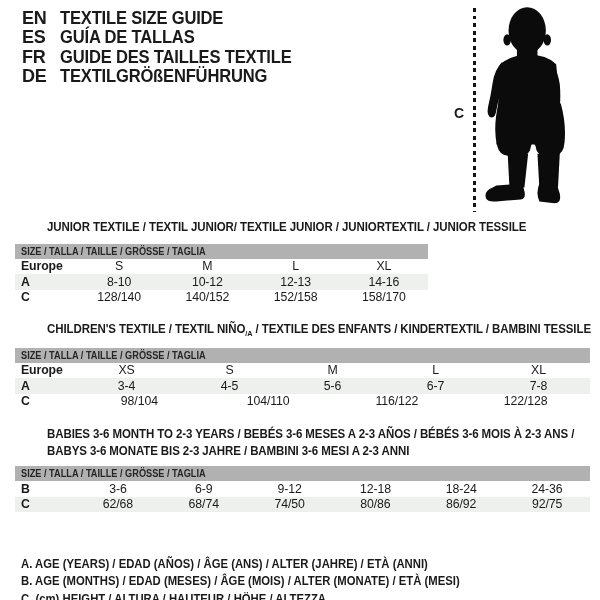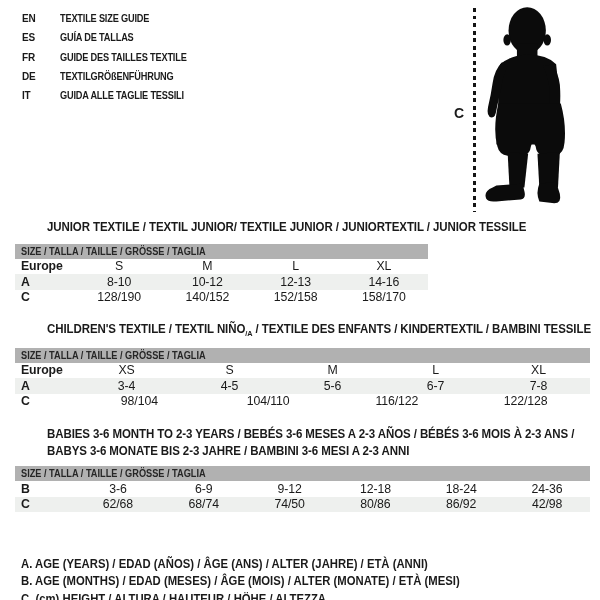--- a/index.html
+++ b/index.html
@@ -8,21 +8,21 @@
     position:relative;
     background:#ffffff;
     font-family:"Liberation Sans", sans-serif;
     color:#1a1a1a;
     overflow:hidden;
   }
   .condensed { display:inline-block; transform:scaleX(0.92); transform-origin:0 50%; white-space:nowrap; }
 
   
   .lang-block { position:absolute; left:22px; top:9px; }
-  .lang-row { display:flex; height:19.3px; align-items:center; font-weight:700; font-size:10px; letter-spacing:-0.2px; }
+  .lang-row { display:flex; height:19.3px; align-items:center; font-weight:700; font-size:18px; letter-spacing:-0.2px; }
   .lang-code { width:38px; flex:0 0 38px; }
 
   
   .figure { position:absolute; left:440px; top:0; width:160px; height:220px; }
   .dash-line {
     position:absolute; left:33px; top:8px; width:2.5px; height:204px;
     background-image:repeating-linear-gradient(to bottom, #141414 0px, #141414 4px, transparent 4px, transparent 7.5px);
   }
   .figure-label { position:absolute; left:14px; top:105px; font-weight:700; font-size:14px; }
   .baby-svg { position:absolute; left:34px; top:6px; width:112px; height:206px; }
@@ -57,24 +57,20 @@
     <span class="lang-code">ES</span>
     <span class="condensed">GUÍA DE TALLAS</span>
   </div>
   <div class="lang-row">
     <span class="lang-code">FR</span>
     <span class="condensed">GUIDE DES TAILLES TEXTILE</span>
   </div>
   <div class="lang-row">
     <span class="lang-code">DE</span>
     <span class="condensed">TEXTILGRÖßENFÜHRUNG</span>
-  </div>
-  <div class="lang-row">
-    <span class="lang-code">IT</span>
-    <span class="condensed">GUIDA ALLE TAGLIE TESSILI</span>
   </div>
 </div>
 
 <div class="figure">
   <div class="dash-line"></div>
   <div class="figure-label">C</div>
   <svg class="baby-svg" viewBox="0 0 120 220" aria-hidden="true">
     <g fill="#0b0b0b">
       <ellipse cx="57" cy="26" rx="20" ry="25"></ellipse>
       <ellipse cx="35.5" cy="36" rx="4" ry="6"></ellipse>
@@ -109,21 +105,21 @@
       </div>
       <div class="trow shaded">
         <div class="tcell label">A</div>
         <div class="tcell">8-10</div>
         <div class="tcell">10-12</div>
         <div class="tcell">12-13</div>
         <div class="tcell">14-16</div>
       </div>
       <div class="trow">
         <div class="tcell label">C</div>
-        <div class="tcell">128/190</div>
+        <div class="tcell">128/140</div>
         <div class="tcell">140/152</div>
         <div class="tcell">152/158</div>
         <div class="tcell">158/170</div>
       </div>
     </div>
 </div>
 
 <div class="section" style="top:321px; width:575px;">
   <div class="sec-heading">
     <span class="condensed">
@@ -178,21 +174,21 @@
         <div class="tcell">18-24</div>
         <div class="tcell">24-36</div>
       </div>
       <div class="trow shaded">
         <div class="tcell label">C</div>
         <div class="tcell">62/68</div>
         <div class="tcell">68/74</div>
         <div class="tcell">74/50</div>
         <div class="tcell">80/86</div>
         <div class="tcell">86/92</div>
-        <div class="tcell">42/98</div>
+        <div class="tcell">92/75</div>
       </div>
     </div>
 </div>
 
 <div class="footnotes">
   <div class="footnote">
       <span class="condensed">A. AGE (YEARS) / EDAD (AÑOS) / ÂGE (ANS) / ALTER (JAHRE) / ETÀ (ANNI)</span>
     </div>
   <div class="footnote">
       <span class="condensed">B. AGE (MONTHS) / EDAD (MESES) / ÂGE (MOIS) / ALTER (MONATE) / ETÀ (MESI)</span>

